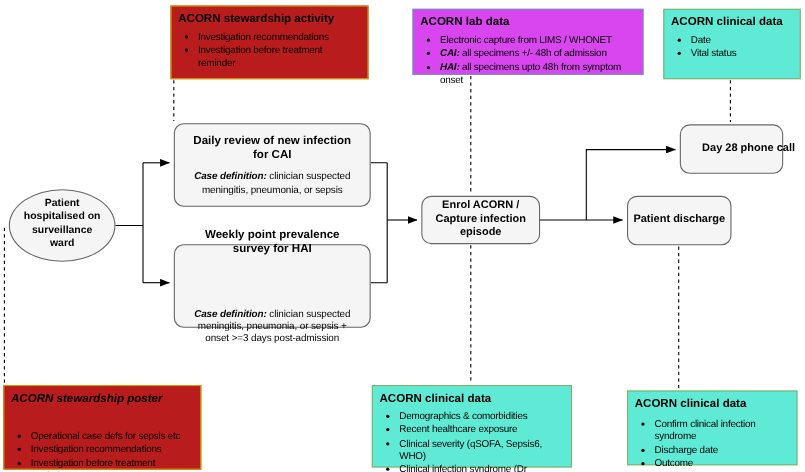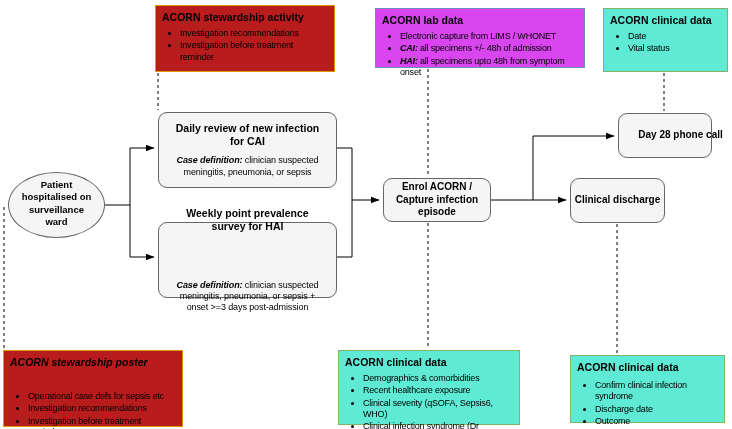--- a/index.html
+++ b/index.html
@@ -147,21 +147,21 @@
 
   <div class="node" style="left:383px; top:178px; width:108px; height:44px; padding:14px 4px;">
     <div class="node-title" style="font-size:10px;">Enrol ACORN / Capture infection episode</div>
   </div>
 
   <div class="node small" style="left:618px; top:113px; width:94px; height:45px;">
     <div class="node-title" style="font-size:10px;margin-left:31px;">Day 28 phone call</div>
   </div>
 
   <div class="node small" style="left:570px; top:178px; width:95px; height:45px;">
-    <div class="node-title" style="font-size:10px;">Clinical discharge</div>
+    <div class="node-title" style="font-size:10px;">Patient discharge</div>
   </div>
 
   <div class="ann orange" style="left:3px; top:350px; width:180px; height:77px;">
     <div class="ann-title" style="margin-bottom:22px;font-style:italic;">ACORN stewardship poster</div>
     <ul>
       <li>Operational case defs for sepsis etc</li>
       <li>Investigation recommendations</li>
       <li>Investigation before treatment reminder</li>
     </ul>
   </div>

